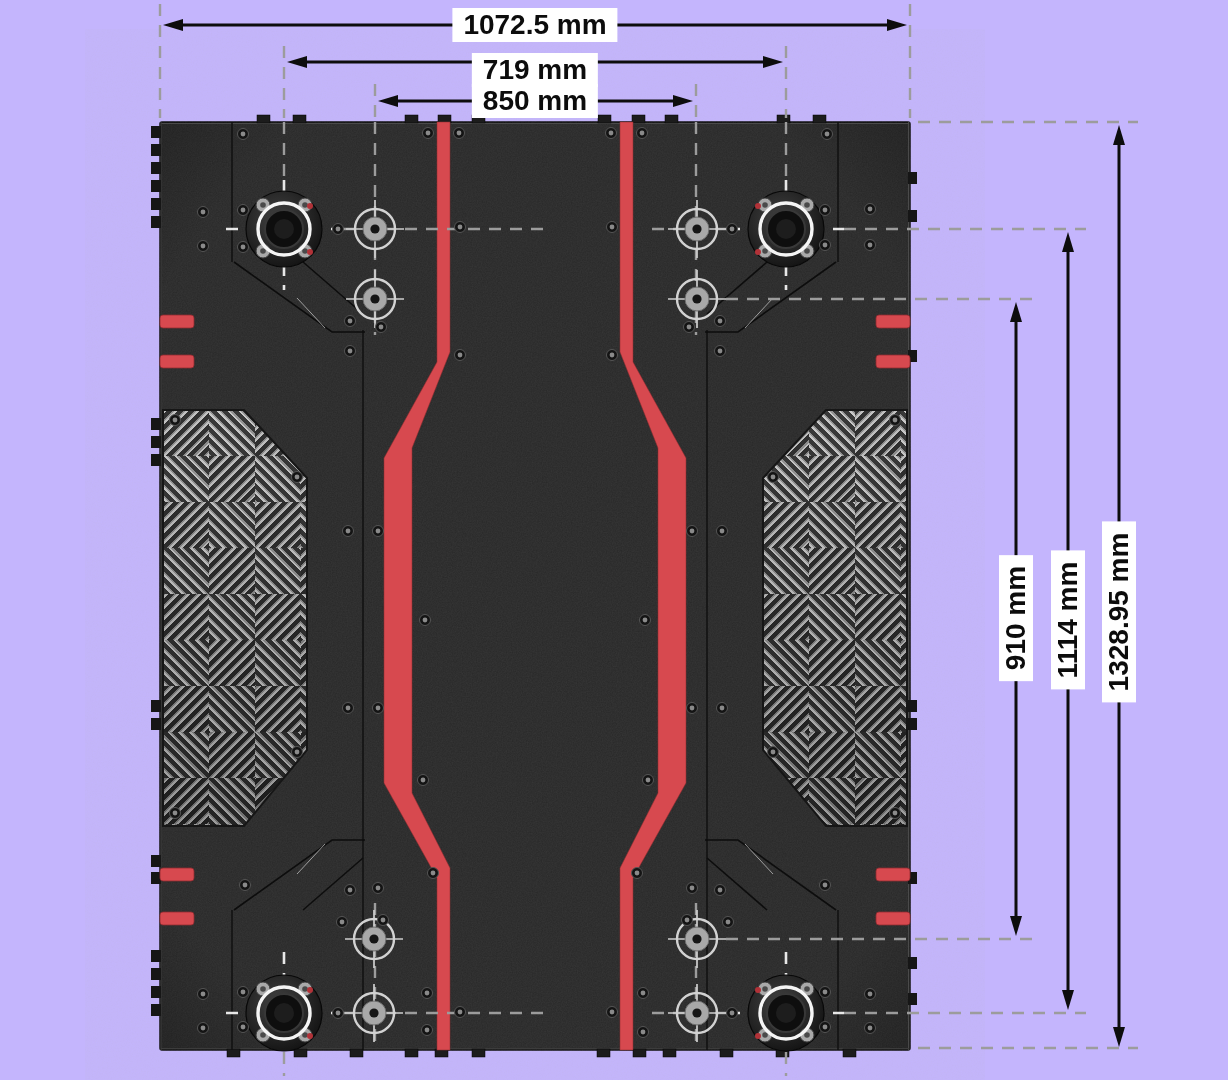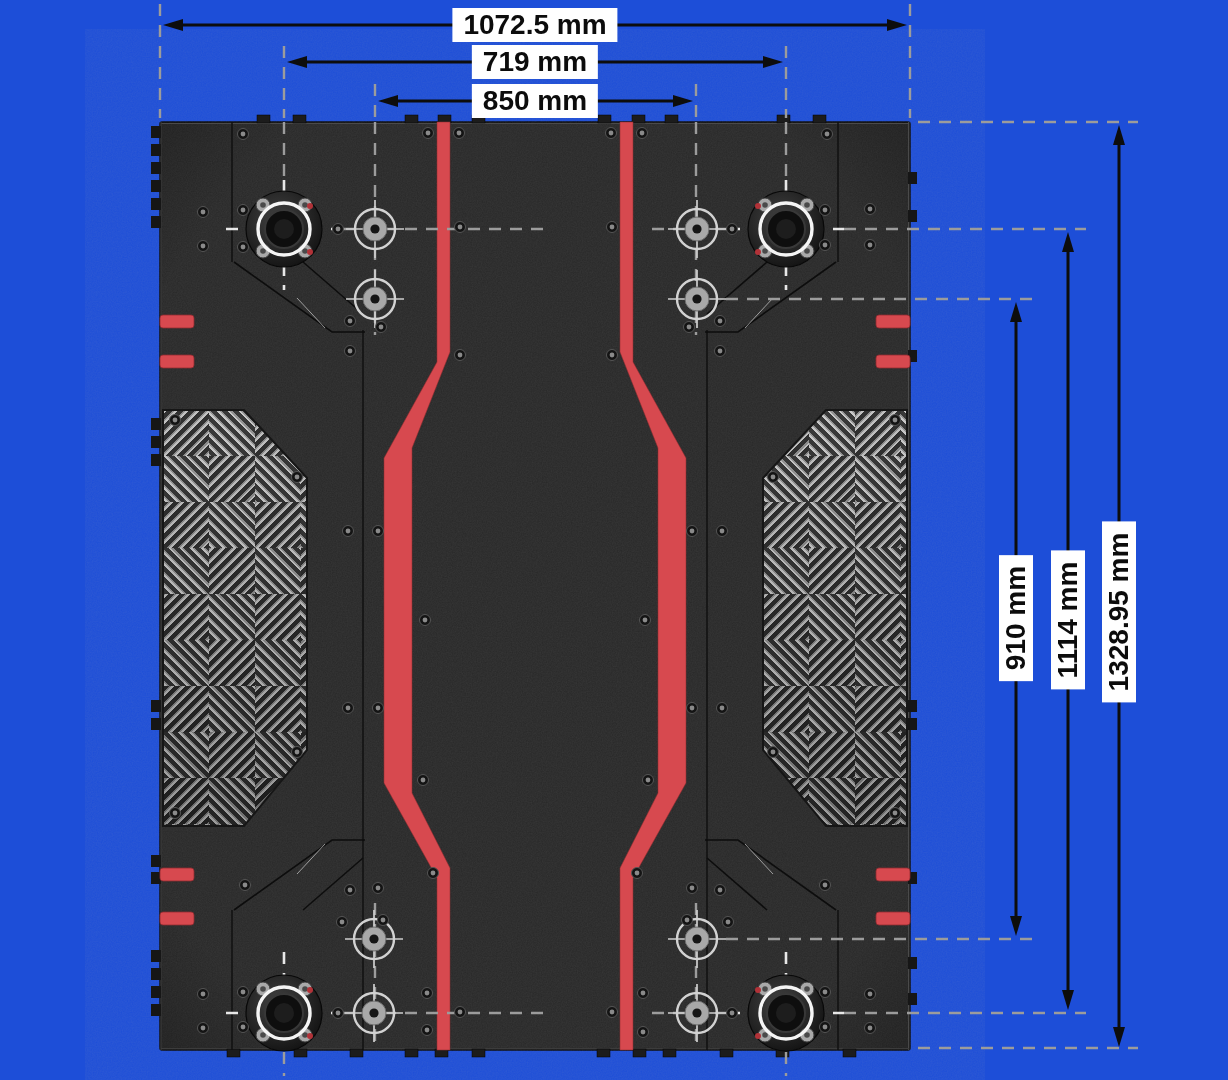--- a/index.html
+++ b/index.html
@@ -1,16 +1,16 @@
 <!DOCTYPE html>
 <html><head>
 <meta charset="utf-8">
 <style>
   html,body{margin:0;padding:0;background:#ffffff;}
-  .stage{position:relative;width:1228px;height:1080px;background:#1d4ed8;overflow:hidden;
+  .stage{position:relative;width:1228px;height:1080px;background:#c4b5fd;overflow:hidden;
          font-family:"Liberation Sans",sans-serif;}
   svg.layer{position:absolute;left:0;top:0;}
   
   .tread{position:absolute;background:#3a3a3a;}
   .tread .wa,.tread .wb{position:absolute;left:0;top:0;right:0;bottom:0;}
   .tread .wa{background:repeating-linear-gradient(45deg,#c6c6c6 0 2px,#8f8f8f 2px 3.5px,#2e2e2e 3.5px 7.7px);
     -webkit-mask-image:repeating-conic-gradient(#000 0% 25%,transparent 25% 50%);
     mask-image:repeating-conic-gradient(#000 0% 25%,transparent 25% 50%);
     -webkit-mask-size:92px 92px;mask-size:92px 92px;}
   .tread .wb{background:repeating-linear-gradient(-45deg,#bdbdbd 0 2px,#878787 2px 3.5px,#262626 3.5px 7.7px);
@@ -651,18 +651,18 @@
         </g>
         <g>
           <line x1="1119" y1="142" x2="1119" y2="1030" stroke="#0d0d0d" stroke-width="3"></line>
           <polygon points="1119,125 1113,145 1125,145" fill="#0d0d0d"></polygon>
           <polygon points="1119,1047 1113,1027 1125,1027" fill="#0d0d0d"></polygon>
         </g>
       </g>
   </svg>
 
   <div class="dim-label h" style="left:535px;top:25px">1072.5 mm</div>
-  <div class="dim-label h" style="left:535px;top:62px">719 mm</div>
+  <div class="dim-label h" style="left:535px;top:70px">719 mm</div>
   <div class="dim-label h" style="left:535px;top:101px">850 mm</div>
   <div class="dim-label v" style="left:1016px;top:618px">910 mm</div>
   <div class="dim-label v" style="left:1068px;top:620px">1114 mm</div>
   <div class="dim-label v" style="left:1119px;top:612px">1328.95 mm</div>
 </div>
 
 </body></html>

